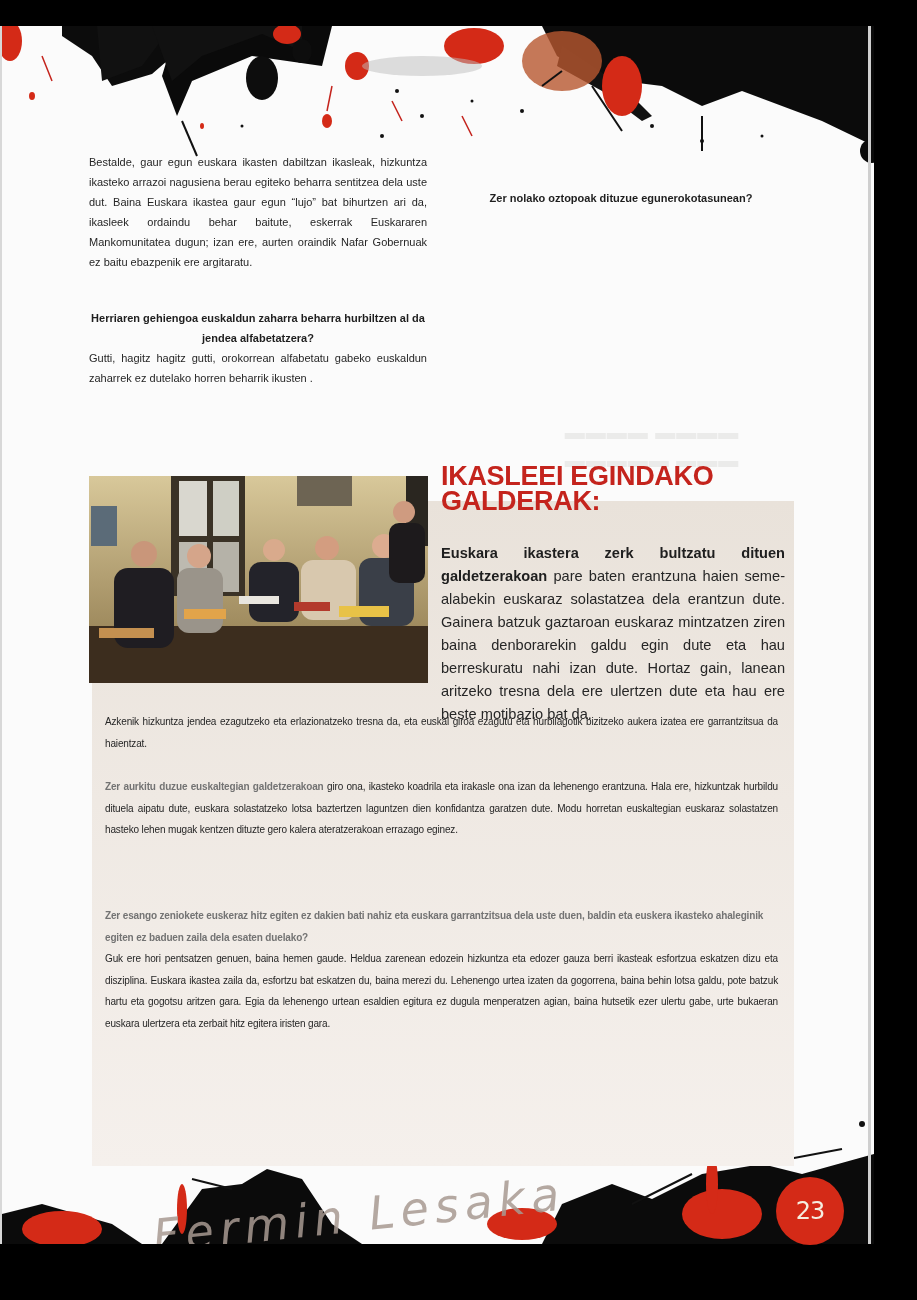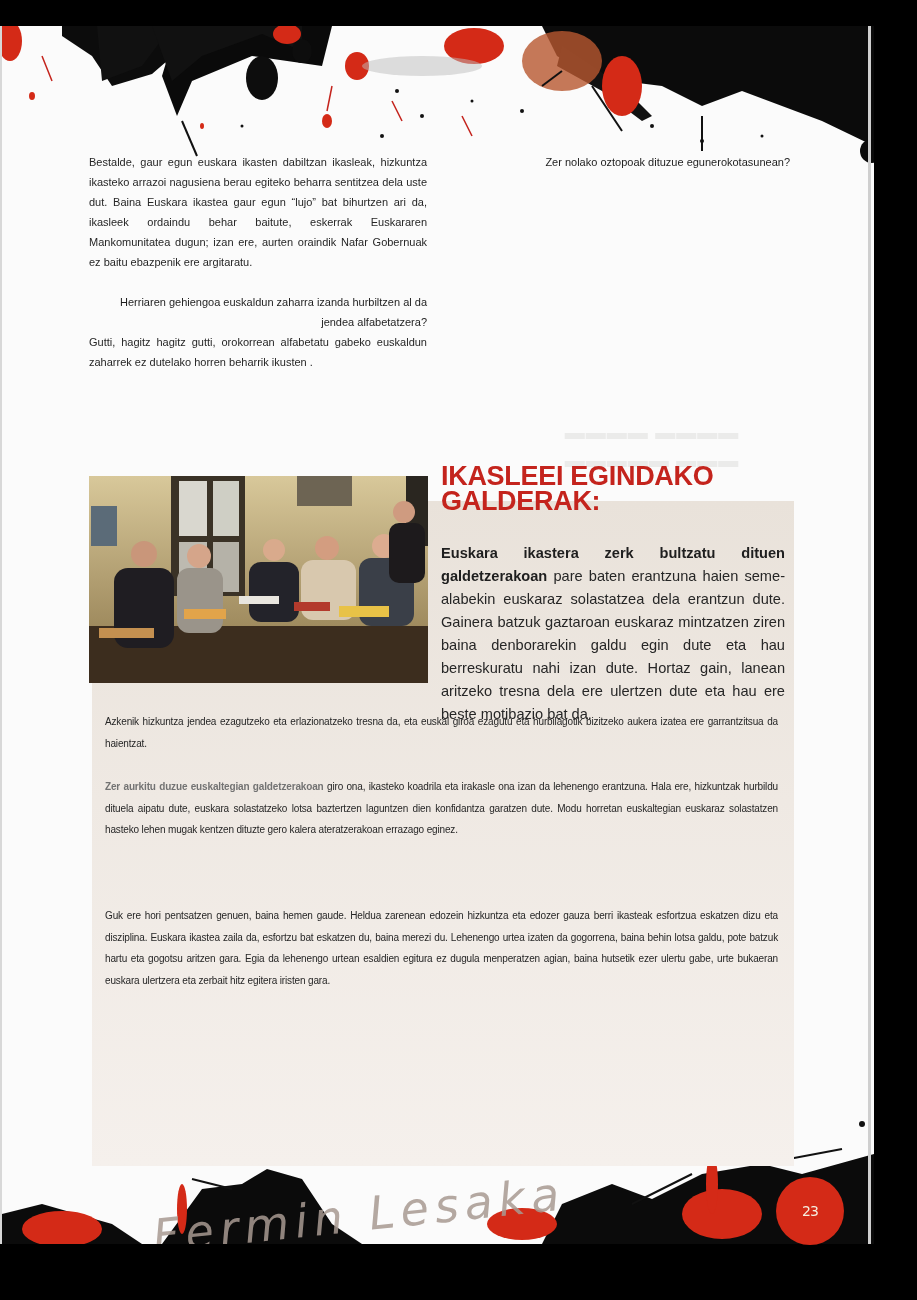--- a/index.html
+++ b/index.html
@@ -18,28 +18,28 @@
   
   .top-banner { position: absolute; left: 0; top: 0; width: 872px; height: 150px; }
   .bottom-banner { position: absolute; left: 0; bottom: 0; width: 872px; height: 150px; }
   .bottom-banner .signature {
     position: absolute; left: 150px; bottom: 2px; font-family: "DejaVu Sans", sans-serif;
     font-size: 46px; color: #a89a92; transform: rotate(-6deg); letter-spacing: 6px; opacity: .85;
     font-style: italic;
   }
   .page-number-badge {
     position: absolute; left: 776px; top: 1177px; width: 68px; height: 68px; border-radius: 50%;
-    background: #d42a17; color: #f5eee0; font-size: 14px;
+    background: #d42a17; color: #f5eee0; font-size: 24px;
     display: flex; align-items: center; justify-content: center; letter-spacing: -1px;
     font-family: "DejaVu Sans", sans-serif;
   }
   
   .col { position: absolute; font-size: 11px; line-height: 20px; text-align: justify; }
   .col p { margin: 0 0 20px 0; }
-  .col .q { font-weight: normal; color: #1e1e1e; display: block; text-align: right; }
+  .col .q { font-weight: bold; color: #1e1e1e; display: block; text-align: center; margin-top: 36px; }
   .col-left { left: 89px; top: 152px; width: 338px; }
   .col-right { left: 452px; top: 152px; width: 338px; }
   .shaded {
     position: absolute; left: 90px; top: 475px; width: 702px; height: 665px;
     background: linear-gradient(180deg, #e9e2da 0%, #efe9e3 45%, #f5f0ec 100%);
   }
   .photo {
     position: absolute; left: 89px; top: 476px; width: 339px; height: 207px; overflow: hidden;
     background: #7d6a45;
   }
@@ -147,21 +147,21 @@
 
   <div class="ghost">▬▬▬▬ ▬▬▬▬<br>▬▬▬▬▬ ▬▬▬</div>
 
   <div class="shaded"></div>
 </div>
 <div class="page-edge"></div>
 
 <div class="col col-left">
   <p>Bestalde, gaur egun euskara ikasten dabiltzan ikasleak, hizkuntza ikasteko arrazoi nagusiena berau egiteko beharra sentitzea dela uste dut. Baina Euskara ikastea gaur egun “lujo” bat bihurtzen ari da, ikasleek ordaindu behar baitute, eskerrak Euskararen Mankomunitatea dugun; izan ere, aurten oraindik Nafar Gobernuak ez baitu ebazpenik ere argitaratu.</p>
   <p>
-    <span class="q">Herriaren gehiengoa euskaldun zaharra izanda hurbiltzen al da jendea alfabetatzera?</span>
+    <span class="q">Herriaren gehiengoa euskaldun zaharra beharra hurbiltzen al da jendea alfabetatzera?</span>
     <span>Gutti, hagitz hagitz gutti, orokorrean alfabetatu gabeko euskaldun zaharrek ez dutelako horren beharrik ikusten .</span>
   </p>
 </div>
 
 <div class="col col-right">
   <p>
     <span class="q">Zer nolako oztopoak dituzue egunerokotasunean?</span>
   </p>
   <p>
   </p>
@@ -212,16 +212,17 @@
   <b>Euskara ikastera zerk bultzatu dituen galdetzerakoan</b><span> pare baten erantzuna haien seme-alabekin euskaraz solastatzea dela erantzun dute. Gainera batzuk gaztaroan euskaraz mintzatzen ziren baina denborarekin galdu egin dute eta hau berreskuratu nahi izan dute. Hortaz gain, lanean aritzeko tresna dela ere ulertzen dute eta hau ere beste motibazio bat da.</span>
 </div>
 
 <div class="wide" style="top:711px">Azkenik hizkuntza jendea ezagutzeko eta erlazionatzeko tresna da, eta euskal giroa ezagutu eta hurbilagotik bizitzeko aukera izatea ere garrantzitsua da haientzat.</div>
 
 <div class="wide" style="top:776px">
   <b>Zer aurkitu duzue euskaltegian galdetzerakoan</b><span> giro ona, ikasteko koadrila eta irakasle ona izan da lehenengo erantzuna. Hala ere, hizkuntzak hurbildu dituela aipatu dute, euskara solastatzeko lotsa baztertzen laguntzen dien konfidantza garatzen dute. Modu horretan euskaltegian euskaraz solastatzen hasteko lehen mugak kentzen dituzte gero kalera ateratzerakoan errazago eginez.</span>
 </div>
 
 <div class="wide" style="top:905px">
+  <b style="display:block;text-align:left">Zer esango zeniokete euskeraz hitz egiten ez dakien bati nahiz eta euskara garrantzitsua dela uste duen, baldin eta euskera ikasteko ahaleginik egiten ez baduen zaila dela esaten duelako?</b>
   <span>Guk ere hori pentsatzen genuen, baina hemen gaude. Heldua zarenean edozein hizkuntza eta edozer gauza berri ikasteak esfortzua eskatzen dizu eta disziplina. Euskara ikastea zaila da, esfortzu bat eskatzen du, baina merezi du. Lehenengo urtea izaten da gogorrena, baina behin lotsa galdu, pote batzuk hartu eta gogotsu aritzen gara. Egia da lehenengo urtean esaldien egitura ez dugula menperatzen agian, baina hutsetik ezer ulertu gabe, urte bukaeran euskara ulertzera eta zerbait hitz egitera iristen gara.</span>
 </div>
 
 <div class="page-number-badge">23</div>
 
 </body></html>

